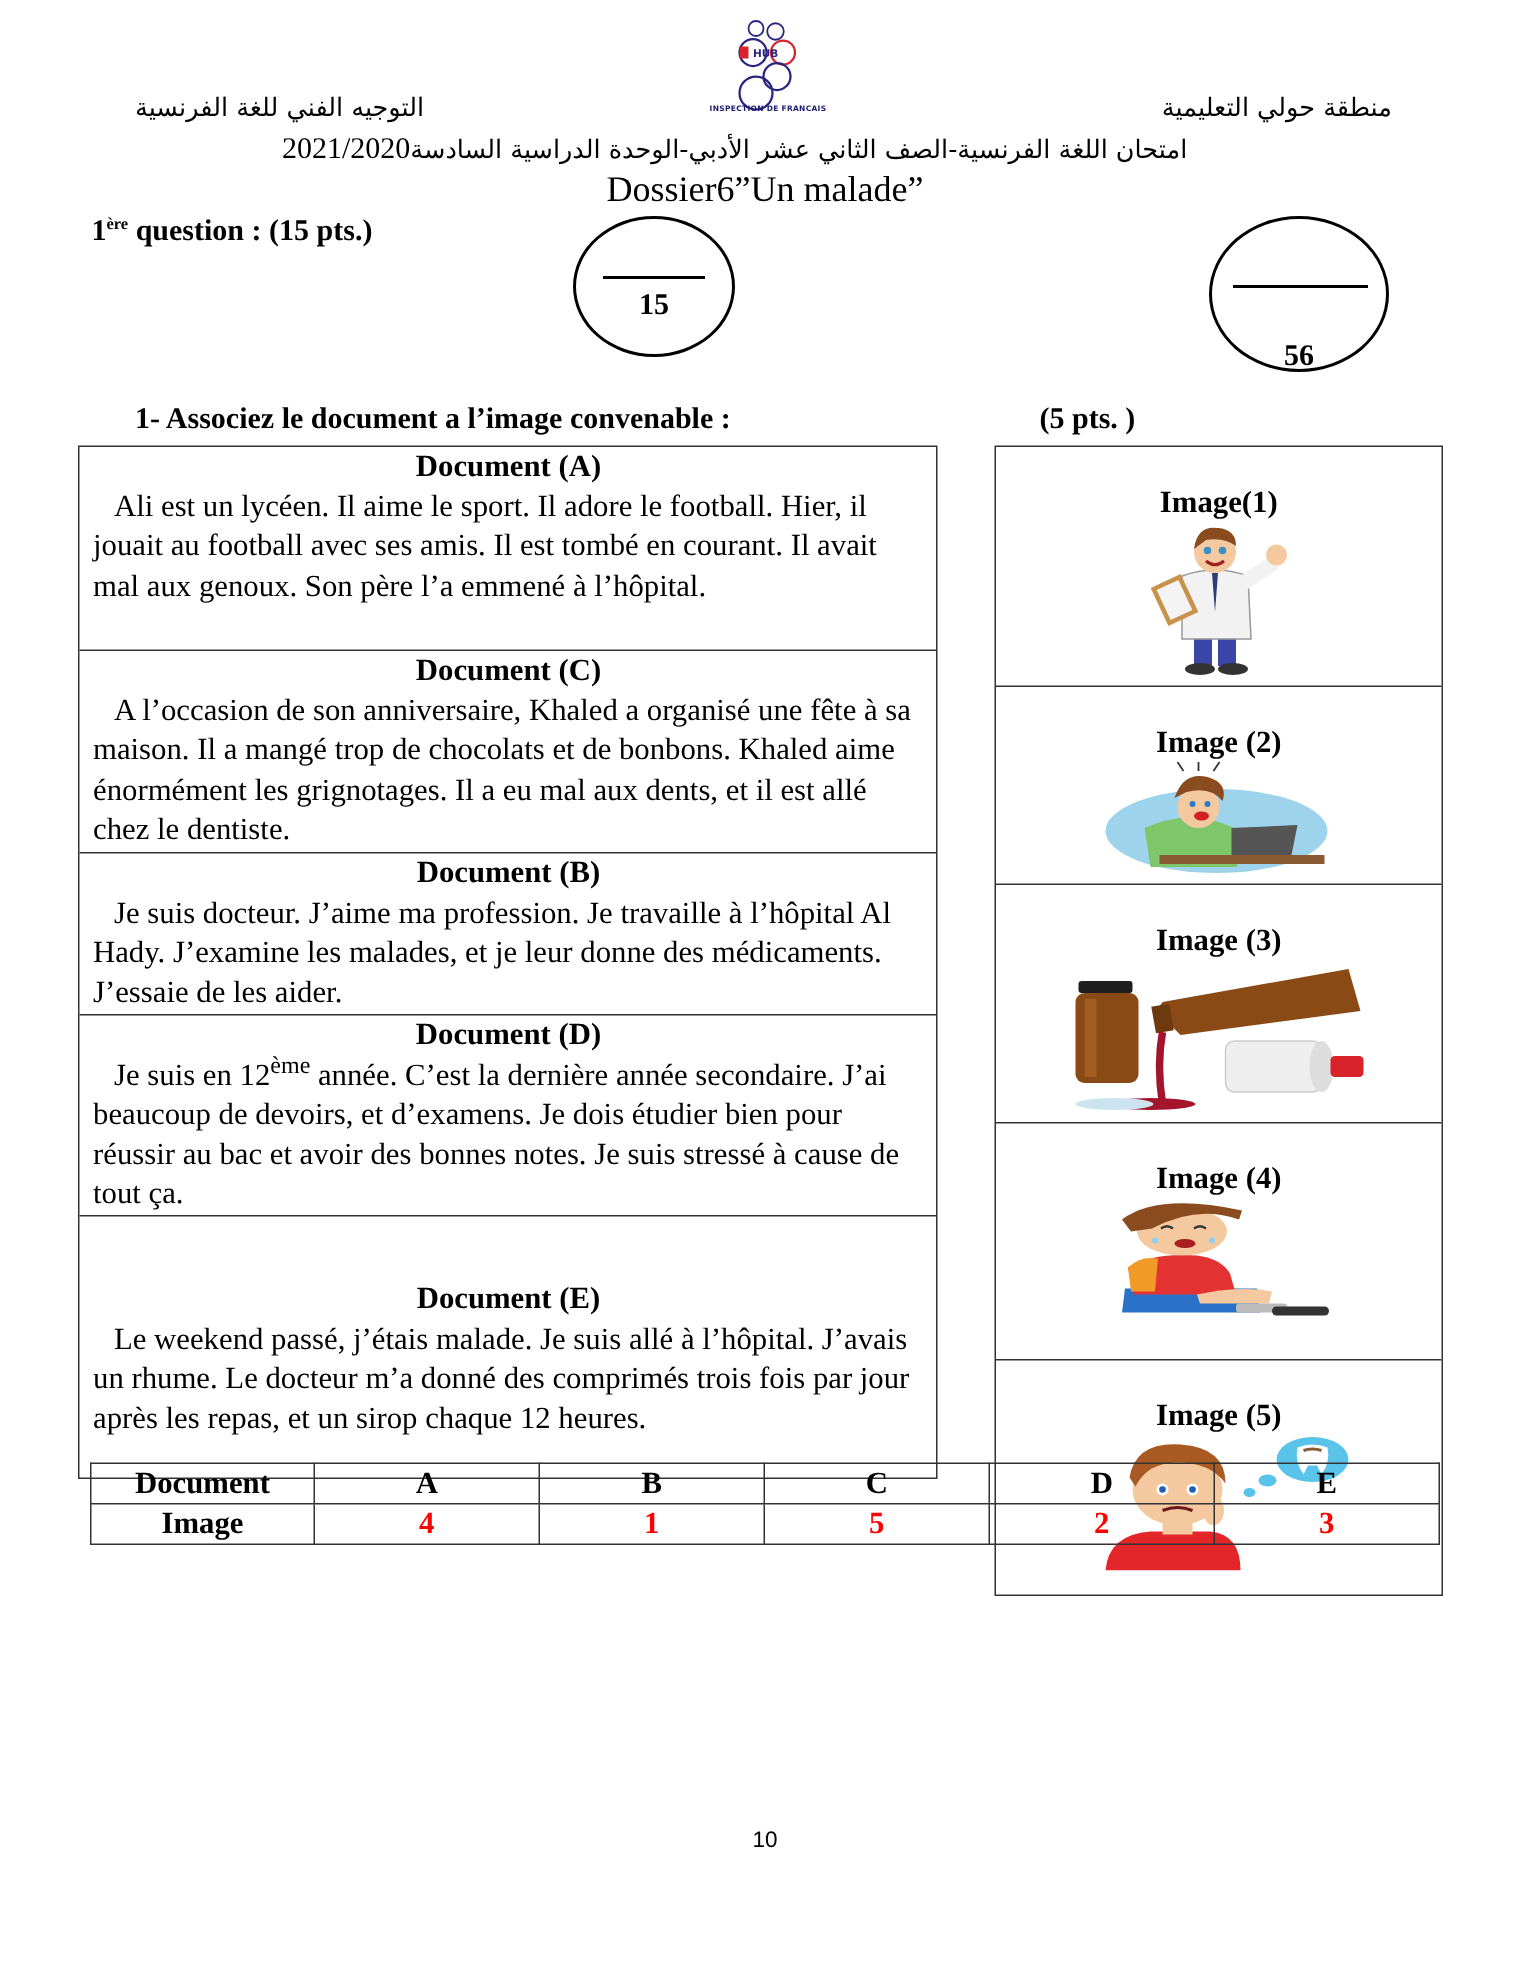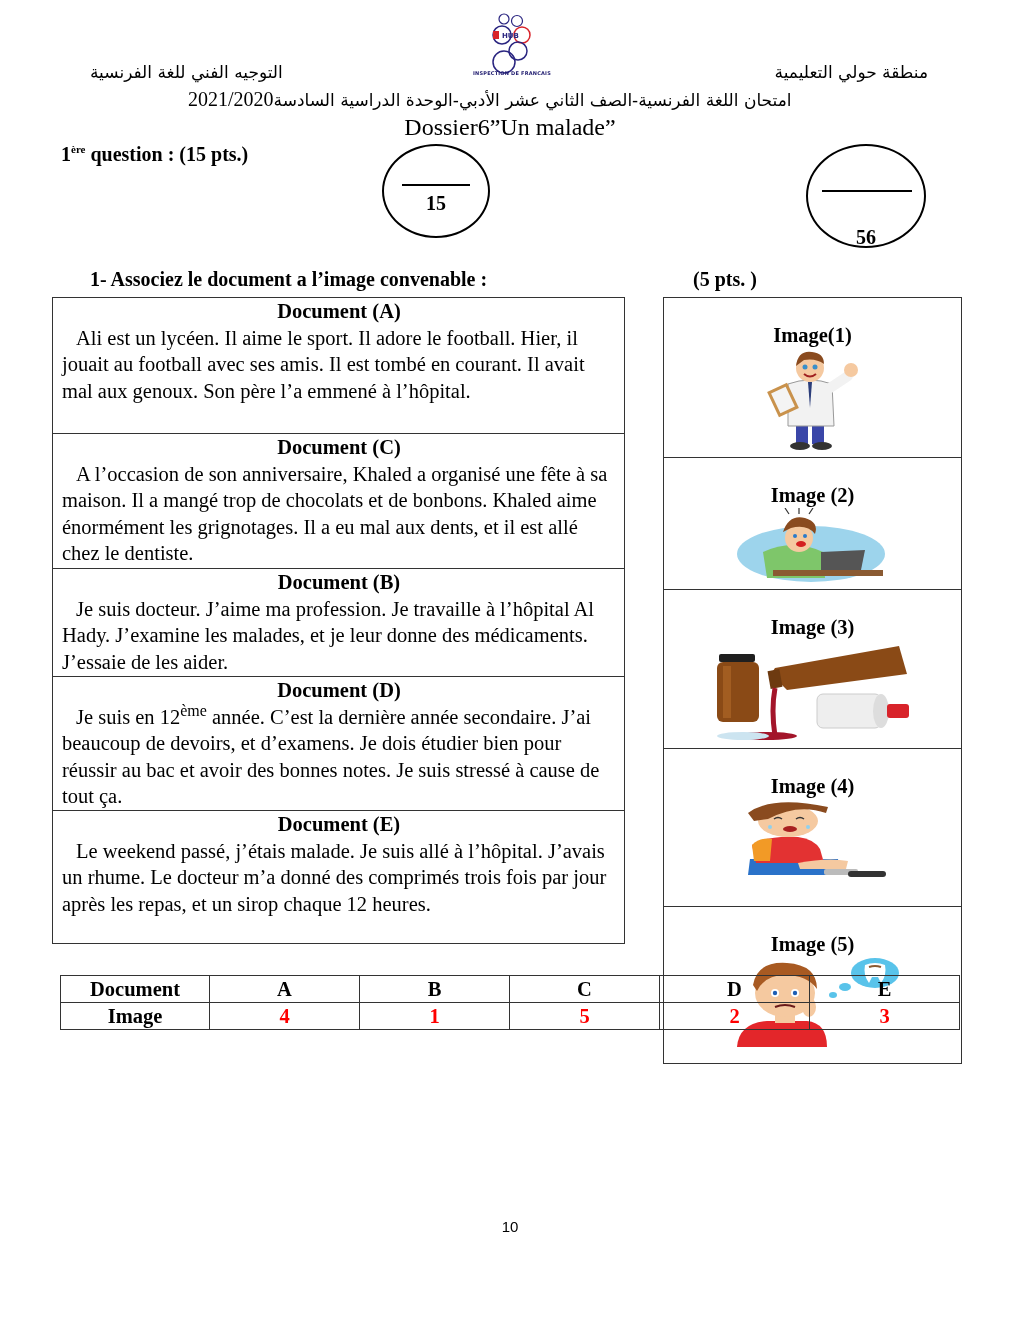--- a/index.html
+++ b/index.html
@@ -42,21 +42,21 @@
     #docs { left: 52px; top: 297px; width: 571px; border: 1px solid #333; }
     .doc { border-bottom: 1px solid #333; padding: 0 8px 0 9px; box-sizing: border-box; font-size: 20.5px; line-height: 26.5px; }
     .doc:last-child { border-bottom: none; }
     .doc-title { text-align: center; font-weight: bold; }
     .doc-text { text-indent: 14px; }
     .doc-text sup { font-size: 16px; line-height: 0; }
     #doc-0 { height: 136px; }
     #doc-1 { height: 108px; }
     #doc-2 { height: 135px; }
     #doc-3 { height: 134px; }
-    #doc-4 { height: 132px; }
+    #doc-4 { height: 132px; margin-top: 42px; }
 
     
     #imgs { left: 663px; top: 297px; width: 297px; border: 1px solid #333; }
     .img-cell { border-bottom: 1px solid #333; box-sizing: border-box; text-align: center; position: relative; }
     .img-cell:last-child { border-bottom: none; }
     .img-title { font-weight: bold; font-size: 20.5px; line-height: 26px; margin-top: 24px; }
     .illus { display: block; margin: 0 auto; }
     #img-0 { height: 136px; }
     #img-1 { height: 108px; }
     #img-2 { height: 135px; }

